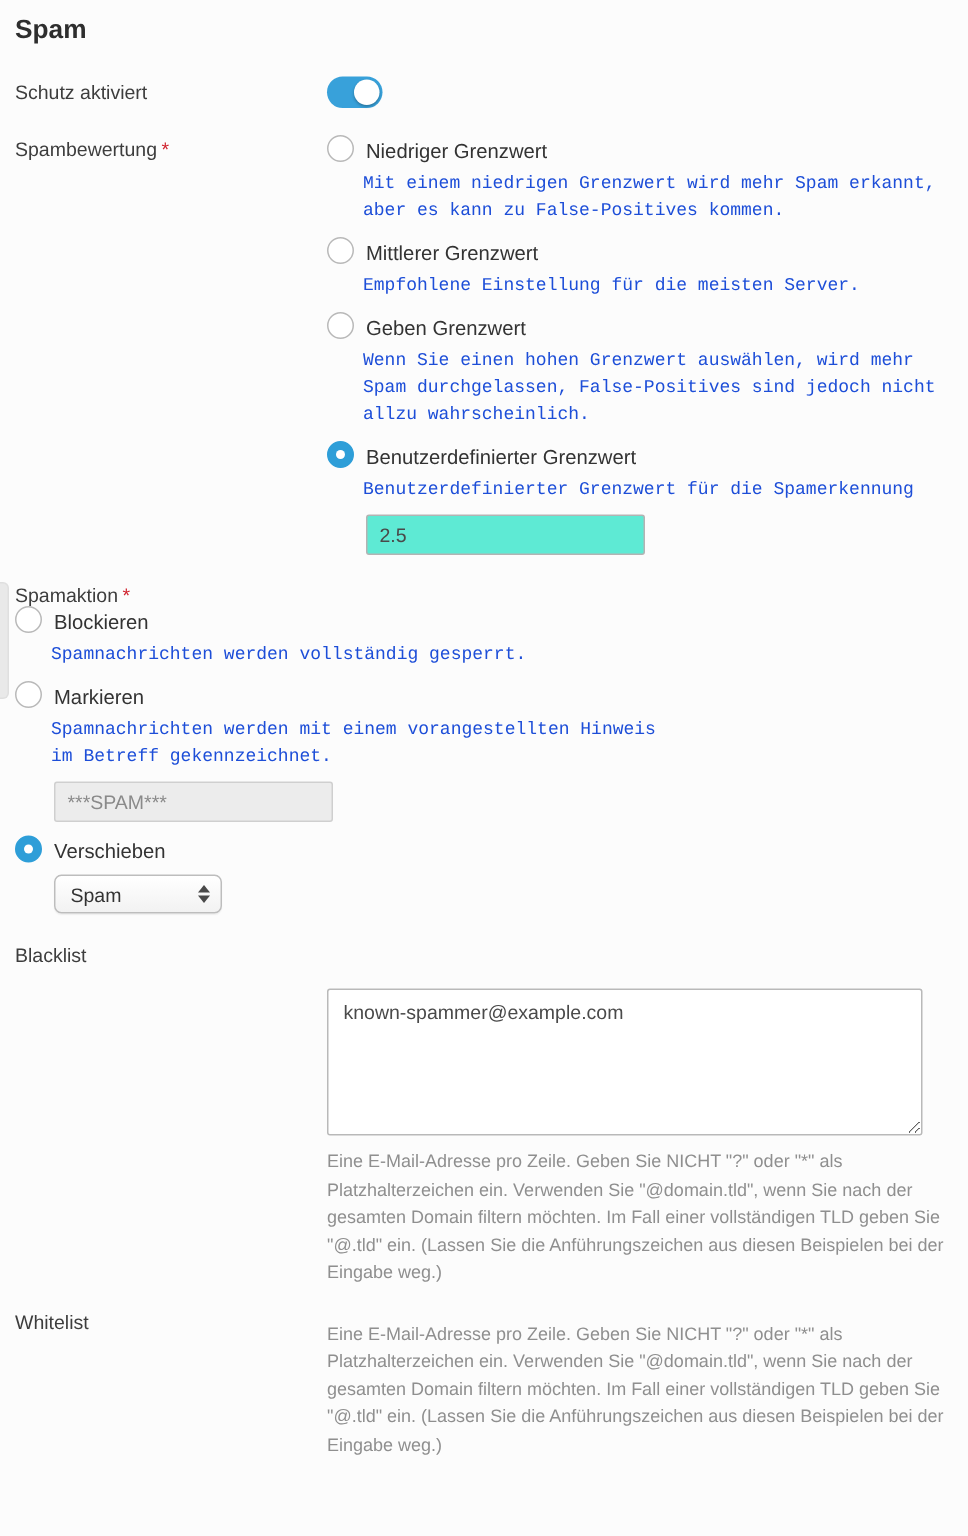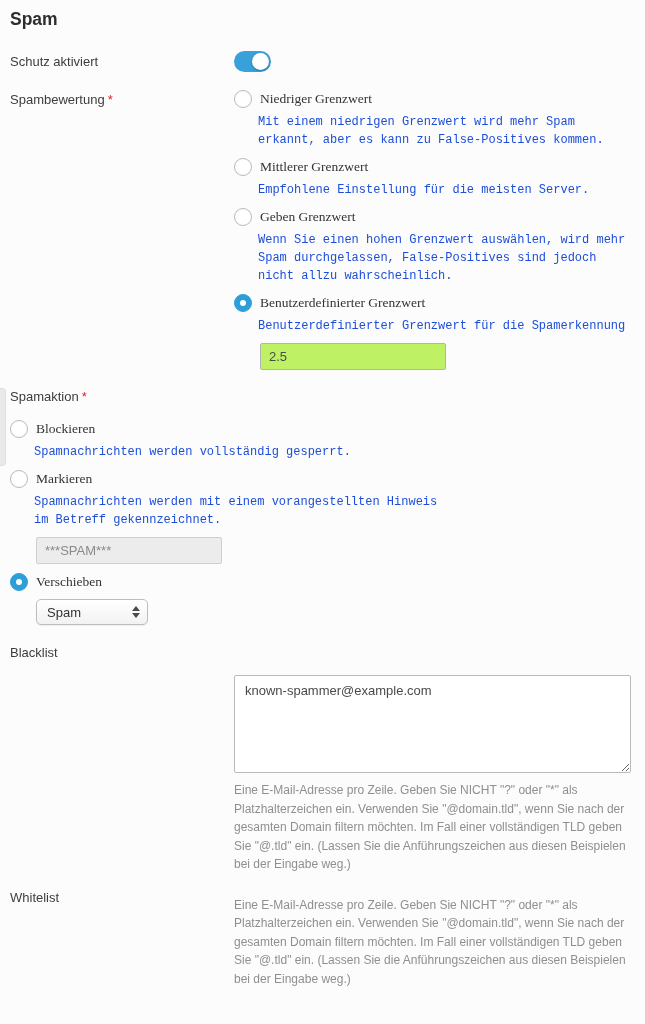--- a/index.html
+++ b/index.html
@@ -5,42 +5,42 @@
   * { box-sizing: border-box; }
   html,body { margin:0; padding:0; }
   body {
     width:645px; height:1024px; overflow:hidden; position:relative;
     background:#fcfcfc; color:#333;
     font-family:"Liberation Sans", sans-serif;
   }
   .page { padding:9px 10px 0 10px; }
   .page-title { font-size:17.5px; font-weight:bold; color:#2e2e2e; margin:0 0 22px 0; }
 
-  .form-row { display:flex; align-items:flex-start; margin-bottom:18px;gap:16px; }
+  .form-row { display:flex; align-items:flex-start; margin-bottom:18px; }
   .row-label { width:208px; flex-shrink:0; font-size:13px; color:#3d3d3d; padding-top:2px; }
   .req { color:#d0232e; margin-left:3px; }
   .row-control { flex:1; min-width:0; }
 
   
   .toggle { width:37px; height:21px; border-radius:11px; background:#38a1da; position:relative; cursor:pointer; margin-top:-1px; }
   .toggle .knob { position:absolute; top:2px; right:2px; width:17px; height:17px; border-radius:50%; background:#fff; box-shadow:0 1px 2px rgba(0,0,0,.3); }
 
   
   .option { margin-bottom:9px; }
-  .option-head { display:flex; align-items:center;font-family:Liberation Serif, serif; }
+  .option-head { display:flex; align-items:flex-end; }
   .radio { width:18px; height:18px; border:1px solid #b9b9b9; border-radius:50%; background:#fff; flex-shrink:0; position:relative; cursor:pointer; }
   .radio.selected { background:#2e9ed8; border-color:#2e9ed8; }
   .radio.selected::after { content:""; position:absolute; left:50%; top:50%; width:6px; height:6px; margin:-3px 0 0 -3px; border-radius:50%; background:#fff; }
   .option-label { font-size:13.5px; color:#333; margin-left:8px; cursor:pointer; }
   .option-desc { margin:5px 0 0 24px; font-size:12px; line-height:18px; color:#1d4ed8; max-width:424px;font-family:Liberation Mono, monospace; }
   .option-input { margin:8px 0 3px 26px; }
 
   input.text {
     width:186px; height:27px; border:1px solid #b3b3b3; border-radius:2px;
-    padding:0 8px; font-family:"Liberation Sans",sans-serif; font-size:13px; color:#4a4a4a; background:#bef264;
+    padding:0 8px; font-family:"Liberation Sans",sans-serif; font-size:13px; color:#4a4a4a; background:#5eead4;
   }
   input.text.disabled { background:#ececec; border-color:#cfcfcf; color:#8a8a8a; }
 
   
   .select {
     display:inline-flex; align-items:center; justify-content:space-between;
     width:112px; height:26px; border:1px solid #bdbdbd; border-radius:5px;
     background:linear-gradient(#ffffff,#f2f2f2); padding:0 7px 0 10px; cursor:pointer;
     box-shadow:0 1px 1px rgba(0,0,0,.06);
   }

